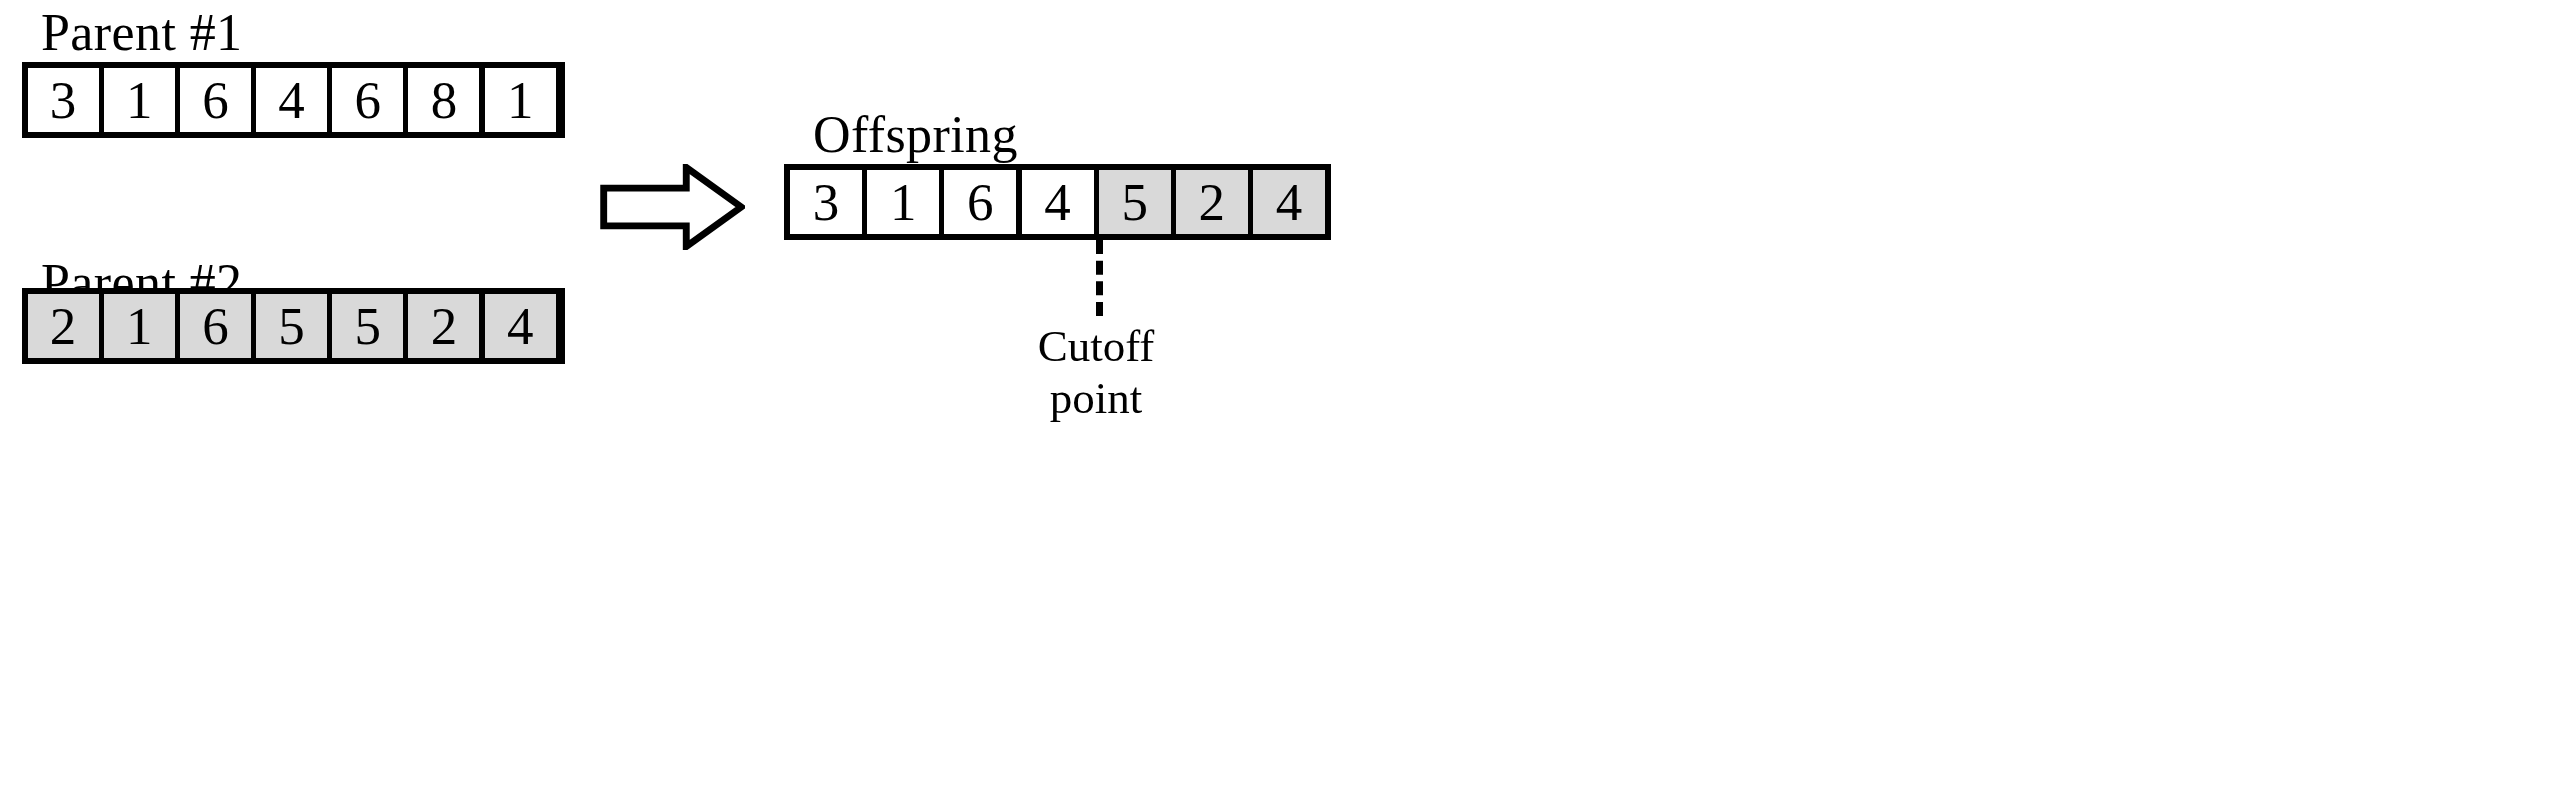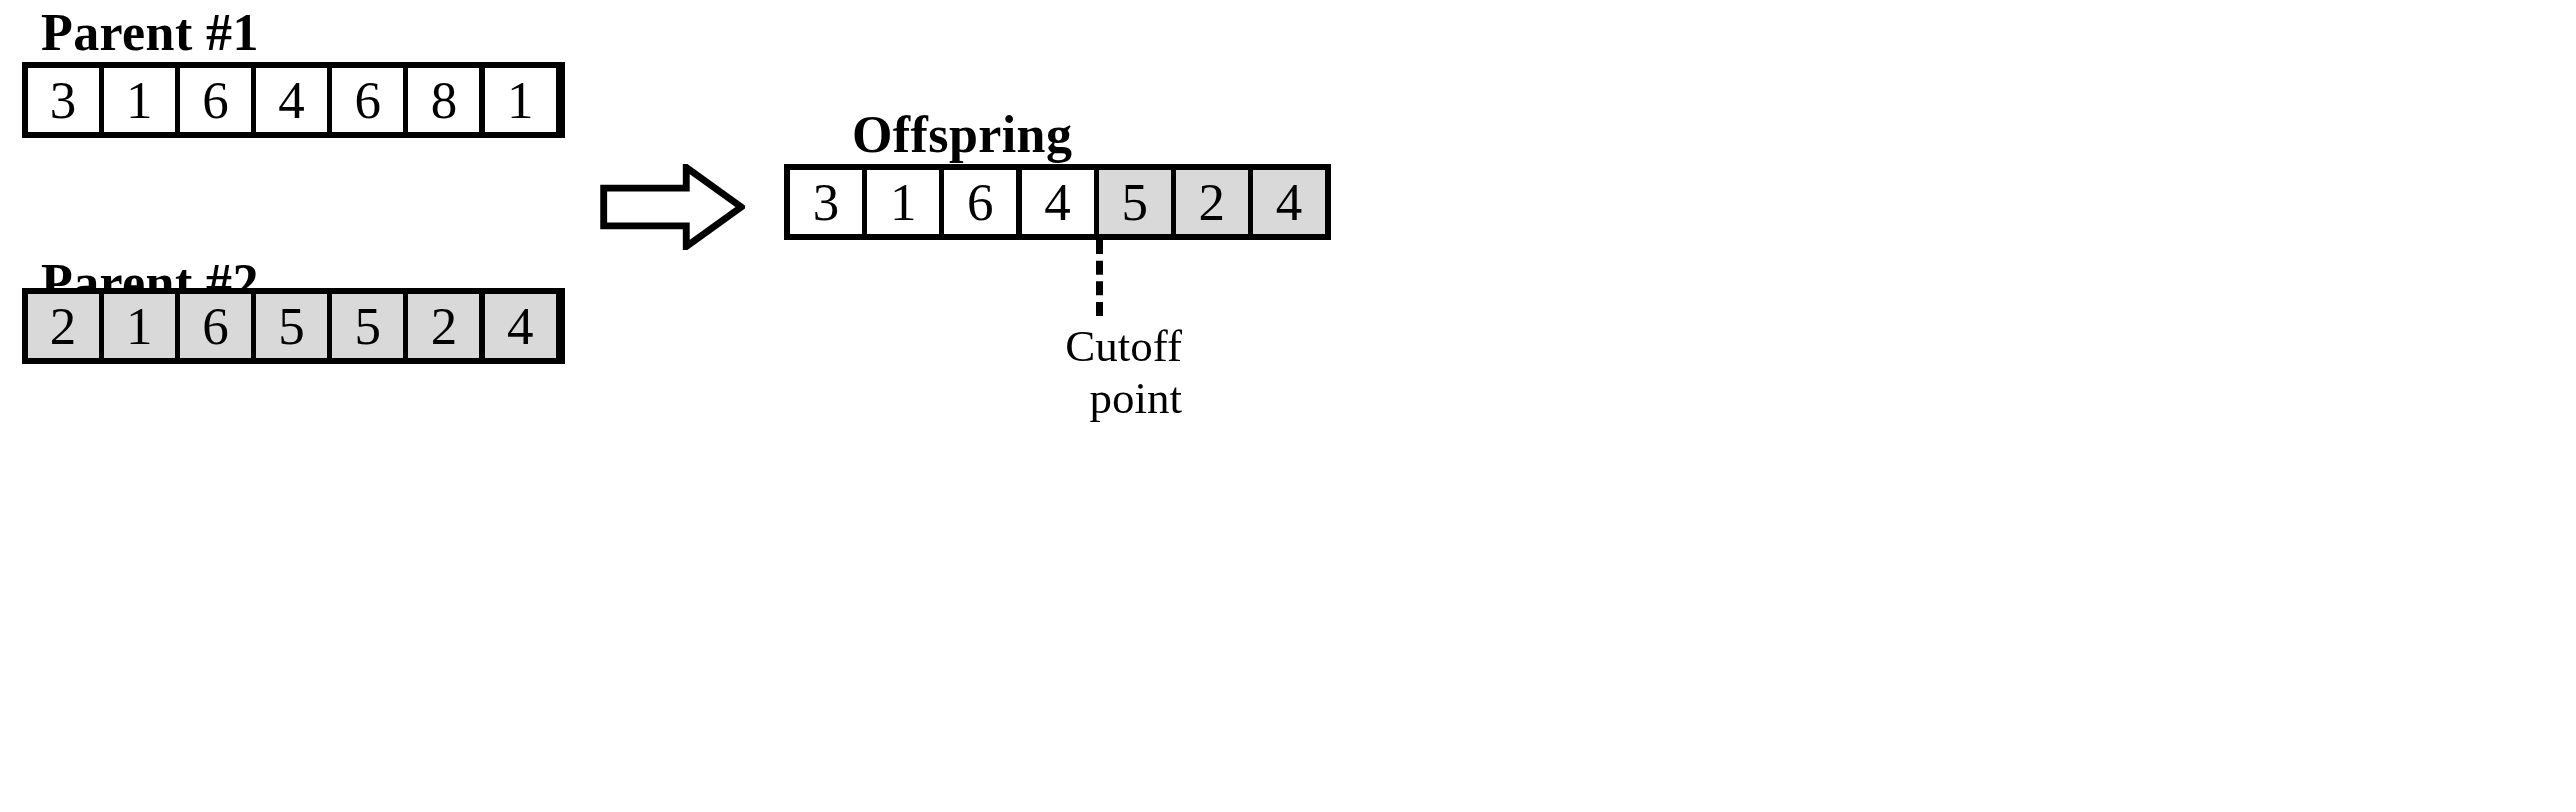--- a/index.html
+++ b/index.html
@@ -12,21 +12,21 @@
     height: 812px;
     position: relative;
     overflow: hidden;
     font-family: "Liberation Serif", "DejaVu Serif", serif;
     color: #000000;
   }
 
   
   .title {
     position: absolute;
-    font-weight: bold;
+    font-weight: normal;
     font-size: 52px;
     line-height: 1;
     white-space: nowrap;
     letter-spacing: 0.4px;
   }
 
   
   .strip {
     position: absolute;
     display: flex;
@@ -57,21 +57,21 @@
   
   .cutoff-line {
     position: absolute;
     width: 0;
     border-left: 7.8px dashed #000000;
   }
   .cutoff-label {
     position: absolute;
     font-size: 45px;
     line-height: 1.16;
-    text-align: right;
+    text-align: center;
     white-space: pre-line;
   }
 </style>
 </head>
 <body>
 
 <div class="title" style="left:41px; top:6.9px;">Parent #1</div>
 
 <div class="strip" id="parent1-strip" style="left:21.5px; top:62px; width:543px; height:76px;">
     <div class="cell" style="width: 71px;">
@@ -122,21 +122,21 @@
       <span>4</span>
     </div>
   </div>
 
 <div class="arrow-wrap" style="left:600px; top:164px; width:145px; height:86px;">
   <svg width="145" height="86" viewBox="0 0 168 100" aria-hidden="true">
     <polygon points="4,28 100,28 100,4 164,50 100,96 100,72 4,72" fill="#ffffff" stroke="#000000" stroke-width="8" stroke-linejoin="miter"></polygon>
   </svg>
 </div>
 
-<div class="title" style="left:852px; top:109px;">Offspring</div>
+<div class="title" style="left:813px; top:109px;">Offspring</div>
 
 <div class="strip" id="offspring-strip" style="left:784px; top:164px; width:547px; height:76px;">
     <div class="cell" style="width: 72px;">
       <span>3</span>
     </div>
     <div class="cell" style="width: 72px;">
       <span>1</span>
     </div>
     <div class="cell" style="width: 72px;">
       <span>6</span>

